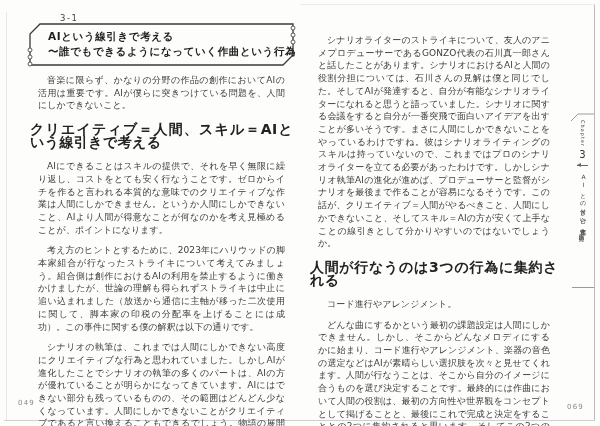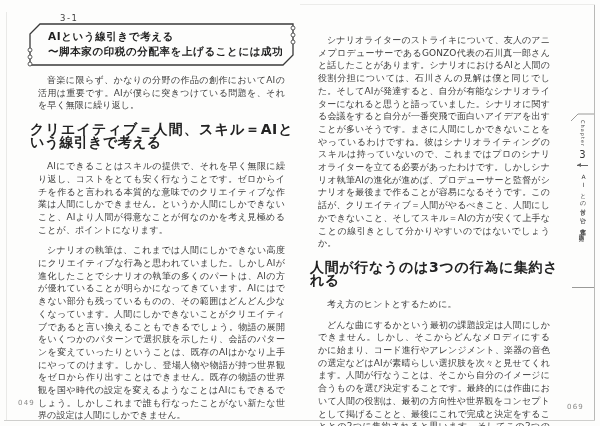--- a/index.html
+++ b/index.html
@@ -72,37 +72,38 @@
       <circle cx="263" cy="4" r="2" fill="#ffffff" stroke="#4a4a4a" stroke-width="0.9"></circle>
       <circle cx="263" cy="11" r="2" fill="#ffffff" stroke="#4a4a4a" stroke-width="0.9"></circle>
       <circle cx="263" cy="18" r="2" fill="#ffffff" stroke="#4a4a4a" stroke-width="0.9"></circle>
 
       <circle cx="0" cy="26" r="2" fill="#ffffff" stroke="#4a4a4a" stroke-width="0.9"></circle>
       <circle cx="0" cy="33" r="2" fill="#ffffff" stroke="#4a4a4a" stroke-width="0.9"></circle>
       <circle cx="0" cy="40" r="2" fill="#ffffff" stroke="#4a4a4a" stroke-width="0.9"></circle>
     </svg>
     <div class="title-text">
       <div>AIという線引きで考える</div>
-      <div>〜脚本家の印税の分配率を上げることには成功</div>
+      <div>〜誰でもできるようになっていく作曲という行為</div>
     </div>
   </div>
 
   <div class="body">
-    <p>音楽に限らず、かなりの分野の作品の創作においてAIの活用は重要です。AIが僕らに突きつけている問題を、それを早く無限に繰り返し。</p>
+    <p>音楽に限らず、かなりの分野の作品の創作においてAIの活用は重要です。AIが僕らに突きつけている問題を、人間にしかできないこと。</p>
     <h2 class="inline-heading">クリエイティブ＝人間、スキル＝AIという線引きで考える</h2>
     <p>AIにできることはスキルの提供で、それを早く無限に繰り返し、コストをとても安く行なうことです。ゼロからイチを作ると言われる本質的な意味でのクリエイティブな作業は人間にしかできません。というか人間にしかできないこと、AIより人間が得意なことが何なのかを考え見極めることが、ポイントになります。</p>
+    <p>考え方のヒントとするために、2023年にハリウッドの脚本家組合が行なったストライキについて考えてみましょう。組合側は創作におけるAIの利用を禁止するように働きかけましたが、世論の理解も得られずストライキは中止に追い込まれました（放送から通信に主軸が移った二次使用に関して、脚本家の印税の分配率を上げることには成功）。この事件に関する僕の解釈は以下の通りです。</p>
     <p>シナリオの執筆は、これまでは人間にしかできない高度にクリエイティブな行為と思われていました。しかしAIが進化したことでシナリオの執筆の多くのパートは、AIの方が優れていることが明らかになってきています。AIにはできない部分も残っているものの、その範囲はどんどん少なくなっています。人間にしかできないことがクリエイティブであると言い換えることもできるでしょう。物語の展開をいくつかのパターンで選択肢を示したり、会話のパターンを変えていったりということは、既存のAIはかなり上手にやってのけます。しかし、登場人物や物語が持つ世界観をゼロから作り出すことはできません。既存の物語の世界観を国や時代の設定を変えるようなことはAIにもできるでしょう。しかしこれまで誰も行なったことがない新たな世界の設定は人間にしかできません。</p>
   </div>
 </div>
 
 <div class="page-right">
   <div class="body">
     <p>シナリオライターのストライキについて、友人のアニメプロデューサーであるGONZO代表の石川真一郎さんと話したことがあります。シナリオにおけるAIと人間の役割分担については、石川さんの見解は僕と同じでした。そしてAIが発達すると、自分が有能なシナリオライターになれると思うと語っていました。シナリオに関する会議をすると自分が一番突飛で面白いアイデアを出すことが多いそうです。まさに人間にしかできないことをやっているわけですね。彼はシナリオライティングのスキルは持っていないので、これまではプロのシナリオライターを立てる必要があったわけです。しかしシナリオ執筆AIの進化が進めば、プロデューサーと監督がシナリオを最後まで作ることが容易になるそうです。この話が、クリエイティブ＝人間がやるべきこと、人間にしかできないこと、そしてスキル＝AIの方が安くて上手なことの線引きとして分かりやすいのではないでしょうか。</p>
     <h2 class="inline-heading">人間が行なうのは3つの行為に集約される</h2>
-    <p>考え方のヒントとするために。</p>
+    <p>コード進行やアレンジメント。</p>
     <p>どんな曲にするかという最初の課題設定は人間にしかできません。しかし、そこからどんなメロディにするかに始まり、コード進行やアレンジメント、楽器の音色の選定などはAIが素晴らしい選択肢を次々と見せてくれます。人間が行なうことは、そこから自分のイメージに合うものを選び決定することです。最終的には作曲において人間の役割は、最初の方向性や世界観をコンセプトとして掲げることと、最後にこれで完成と決定をすることとの2つに集約されると思います。そしてこの2つの行為を行なった人間が、作曲家となり著作権を保有するようになるのです。この考え方が具体的にどうなるのかということを、本章では第一線で長く音楽制作に携わってきたトップサウンドプロデューサーの浅田祐介さんと一緒に細かく見ていこうと思います。</p>
 
   </div>
 </div>
 
 <div class="chapter-tab">
   <svg class="tab-topline" width="23" height="9" viewBox="0 0 23 9">
     <polyline points="0,8 7,1 23,1" fill="none" stroke="#9a9a98" stroke-width="1"></polyline>
   </svg>
   <div class="tab-chapter">Chapter</div>

